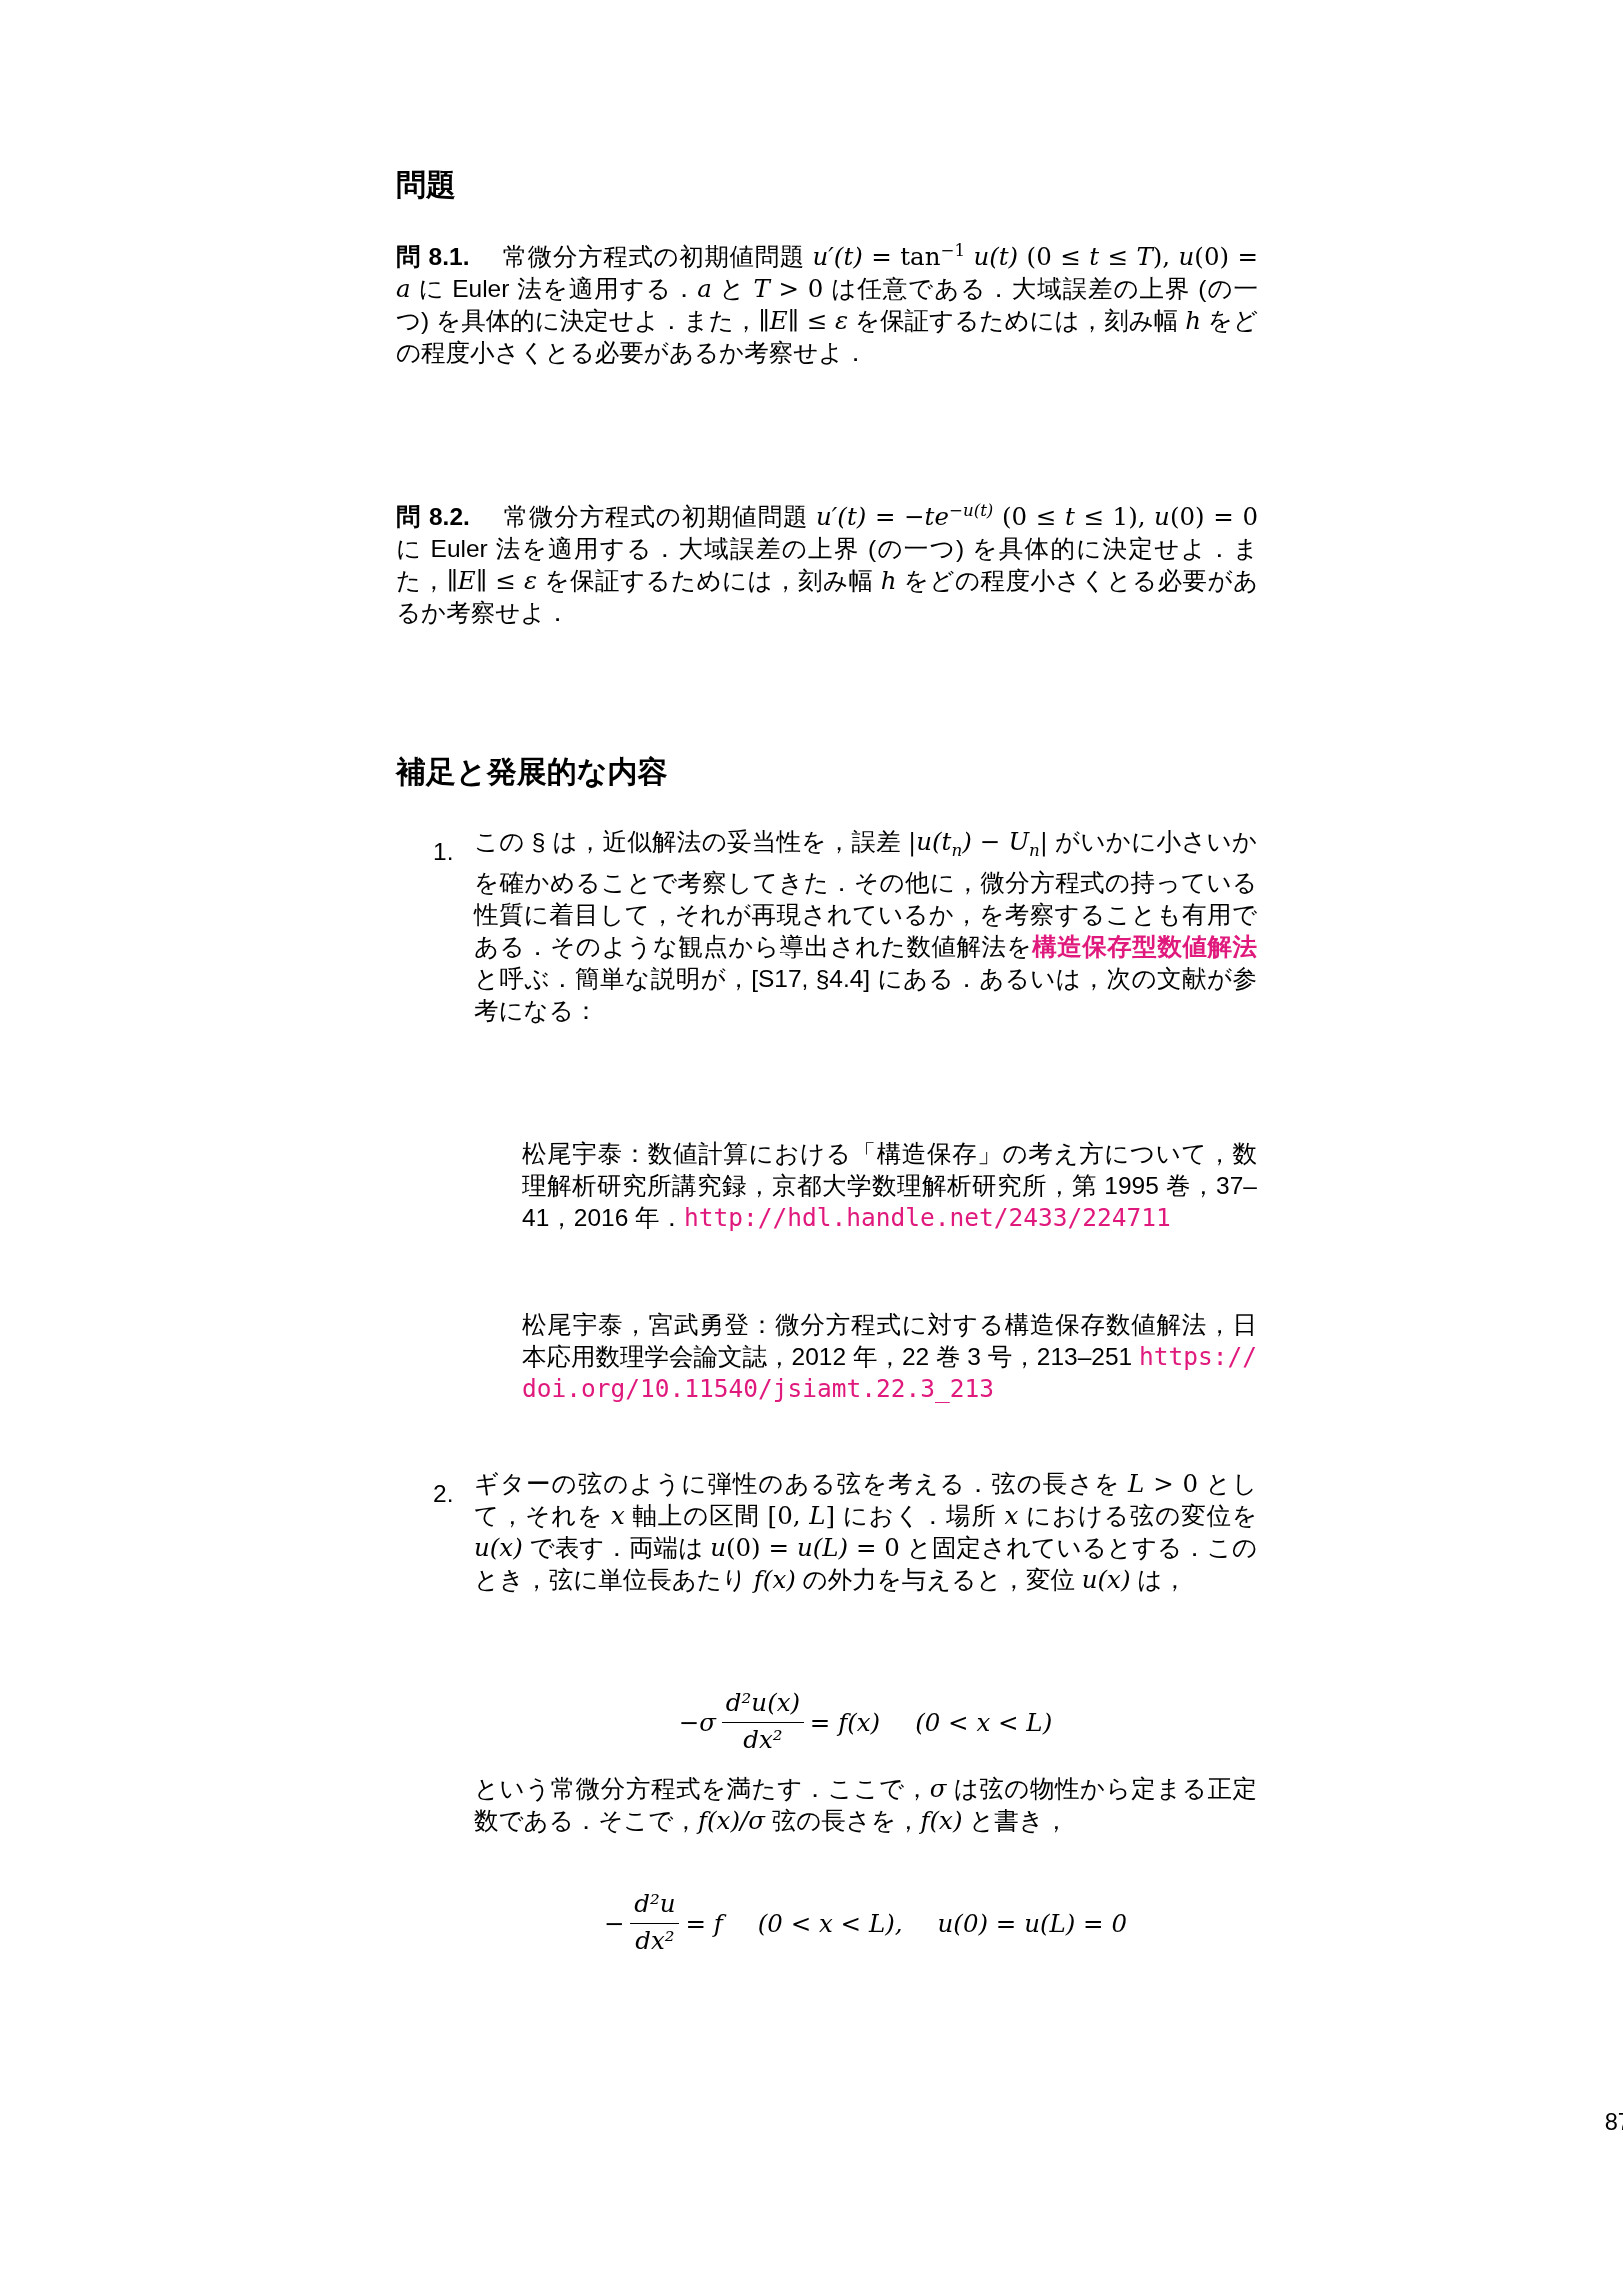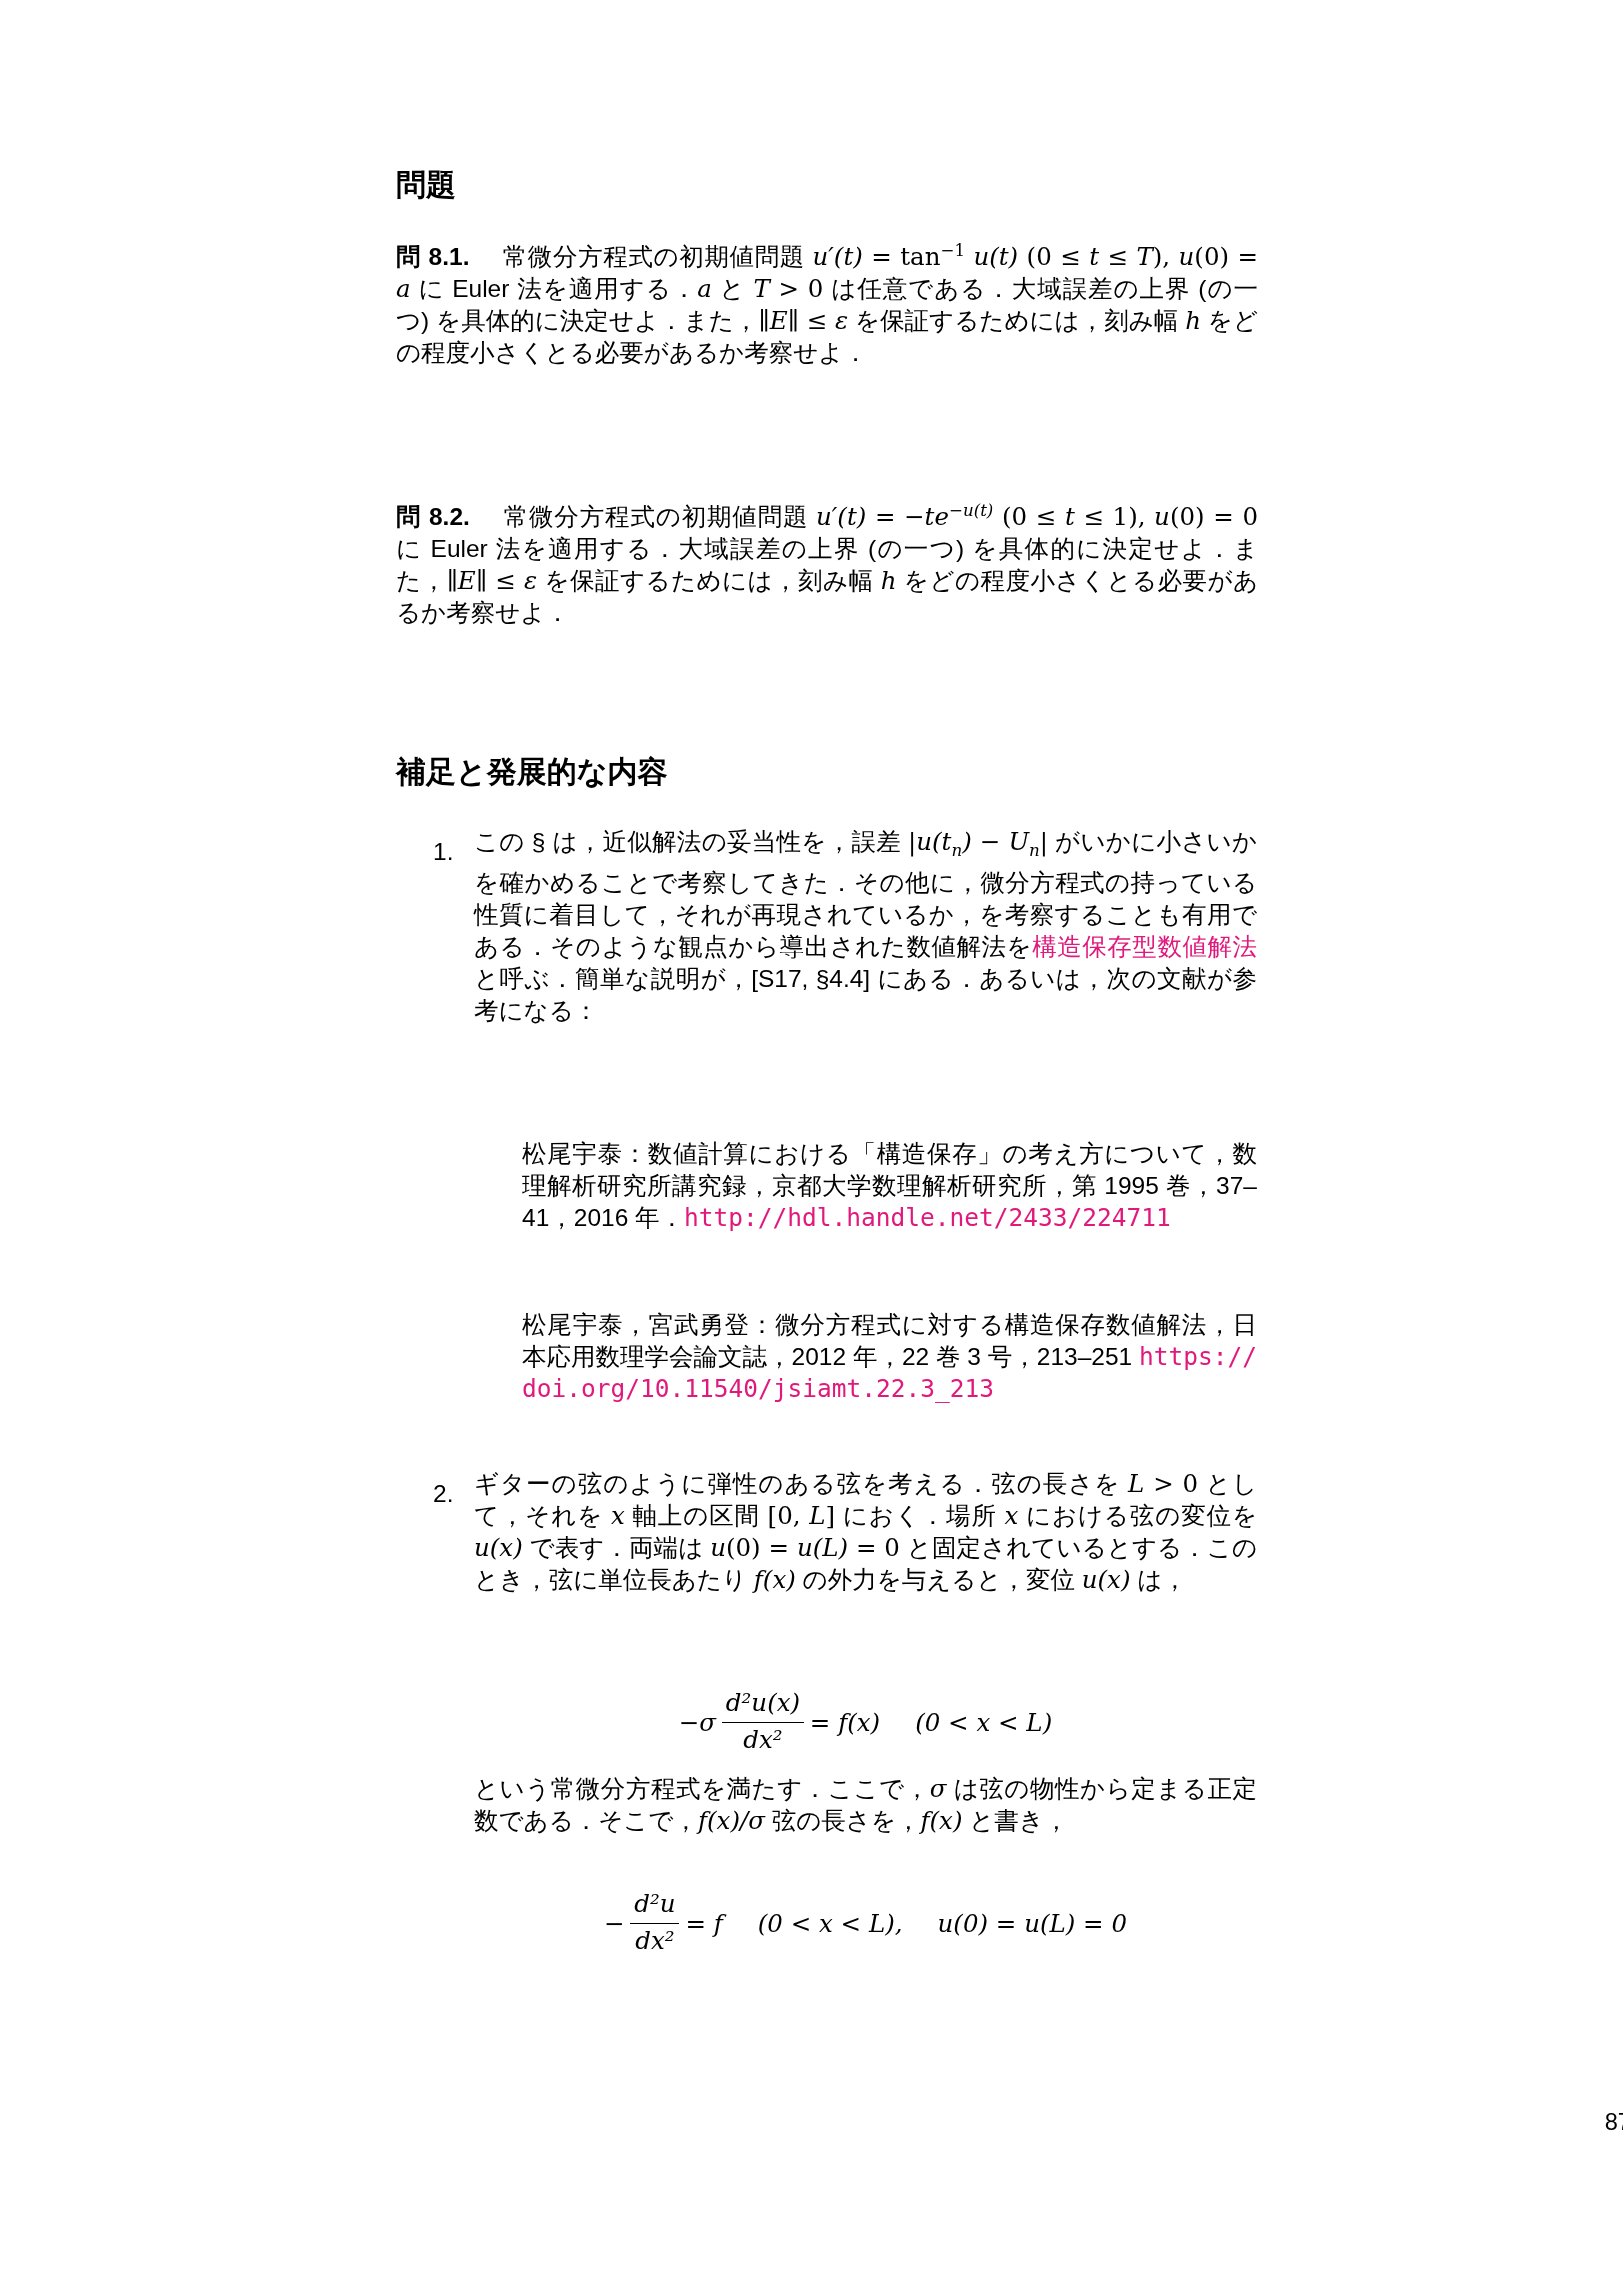--- a/index.html
+++ b/index.html
@@ -25,21 +25,21 @@
            text-align:right; font-family:"Liberation Sans",sans-serif;
            font-size:23.6px; color:#000; }
   
   .seg-t  { font-family:"Liberation Sans",sans-serif; }
   .seg-b  { font-family:"Liberation Sans",sans-serif; font-weight:bold; }
   .seg-m  { font-family:"DejaVu Serif",serif; font-style:italic; }
   .seg-u  { font-family:"DejaVu Serif",serif; }
   .seg-sup{ font-family:"DejaVu Serif",serif; vertical-align:super; font-size:68%; }
   .seg-supm{ font-family:"DejaVu Serif",serif; font-style:italic; vertical-align:super; font-size:68%; }
   .seg-subm{ font-family:"DejaVu Serif",serif; font-style:italic; vertical-align:sub; font-size:68%; }
-  .seg-term{ font-family:"Liberation Sans",sans-serif; font-weight:normal; color:var(--accent); }
+  .seg-term{ font-family:"Liberation Sans",sans-serif; font-weight:bold; color:var(--accent); }
   .seg-link{ font-family:"DejaVu Sans Mono",monospace; color:var(--accent); word-break:break-all; }
 </style>
 </head>
 <body>
 
 <div class="page">
 
   <h1 class="h" style="top:168px">問題</h1>
 
   <p class="para" style="top:235px; left:388px; width:862px"><span class="seg-b">問 8.1.</span><span class="seg-t">　 常微分方程式の初期値問題 </span><span class="seg-m">u′(t)</span><span class="seg-u"> = tan</span><span class="seg-sup">−1</span><span class="seg-m"> u(t)</span><span class="seg-u"> (0 ≤ </span><span class="seg-m">t</span><span class="seg-u"> ≤ </span><span class="seg-m">T</span><span class="seg-u">), </span><span class="seg-m">u</span><span class="seg-u">(0) = </span><span class="seg-m">a</span><span class="seg-t"> に Euler 法を適用する．</span><span class="seg-m">a</span><span class="seg-t"> と </span><span class="seg-m">T</span><span class="seg-u"> &gt; 0</span><span class="seg-t"> は任意である．大域誤差の上界 (の一つ) を具体的に決定せよ．また，</span><span class="seg-u">∥</span><span class="seg-m">E</span><span class="seg-u">∥ ≤ </span><span class="seg-m">ε</span><span class="seg-t"> を保証するためには，刻み幅 </span><span class="seg-m">h</span><span class="seg-t"> をどの程度小さくとる必要があるか考察せよ．</span></p>

